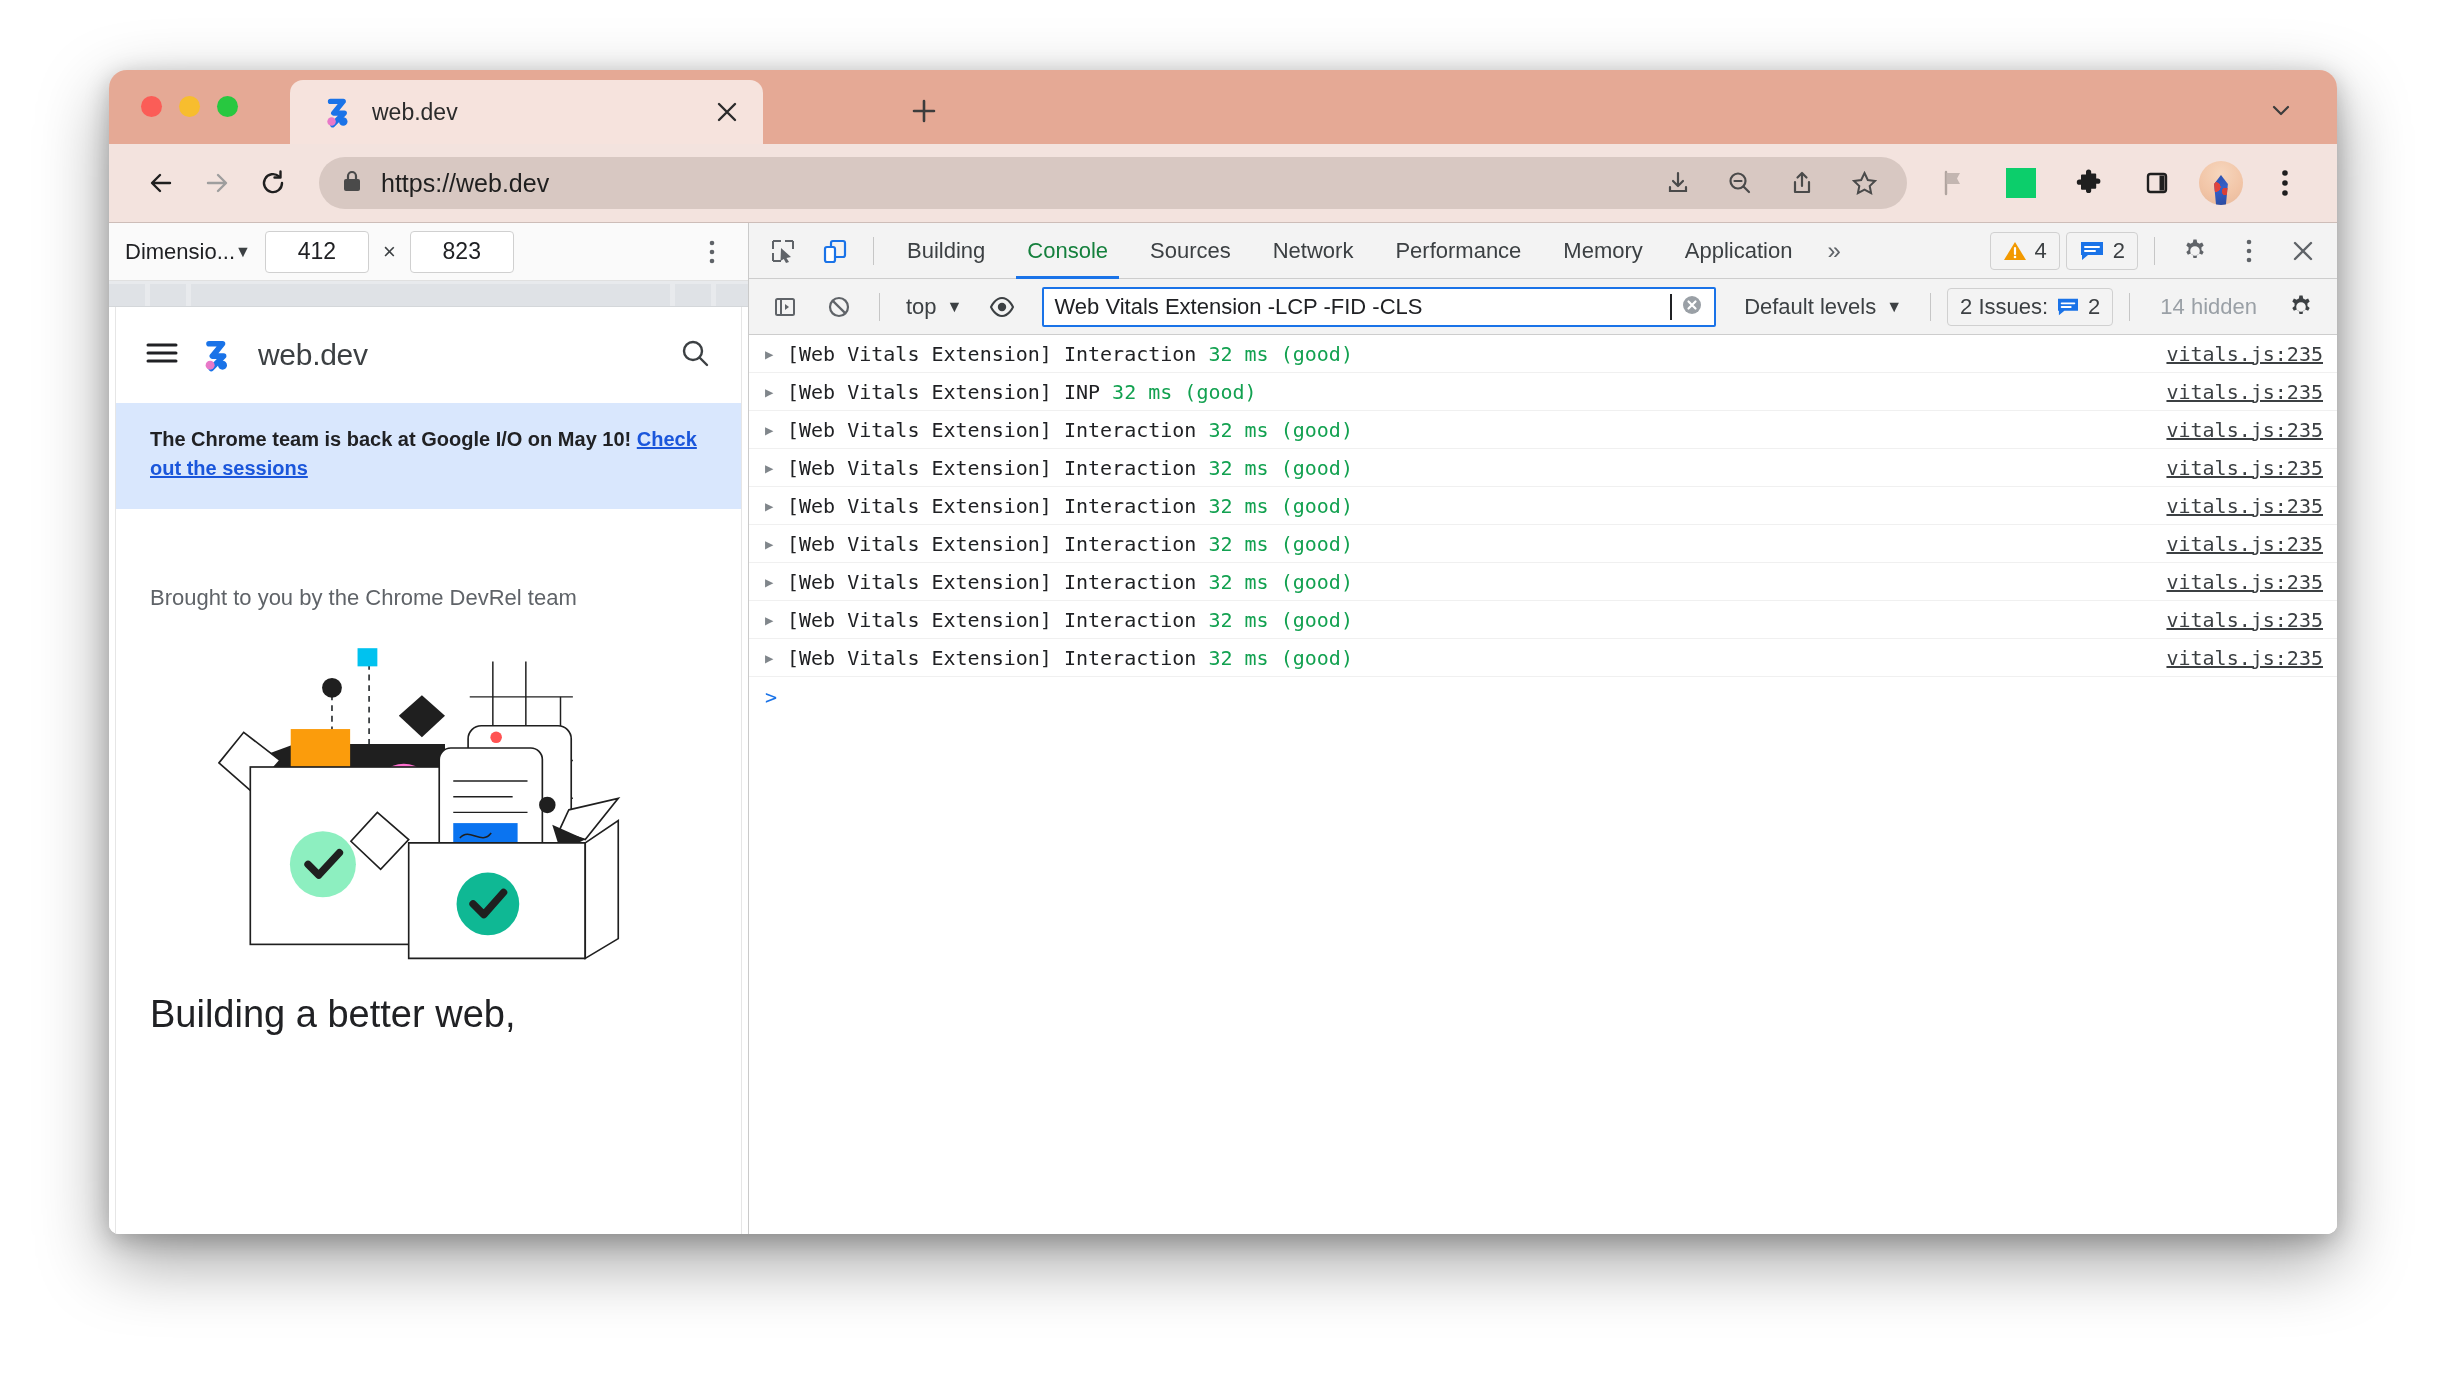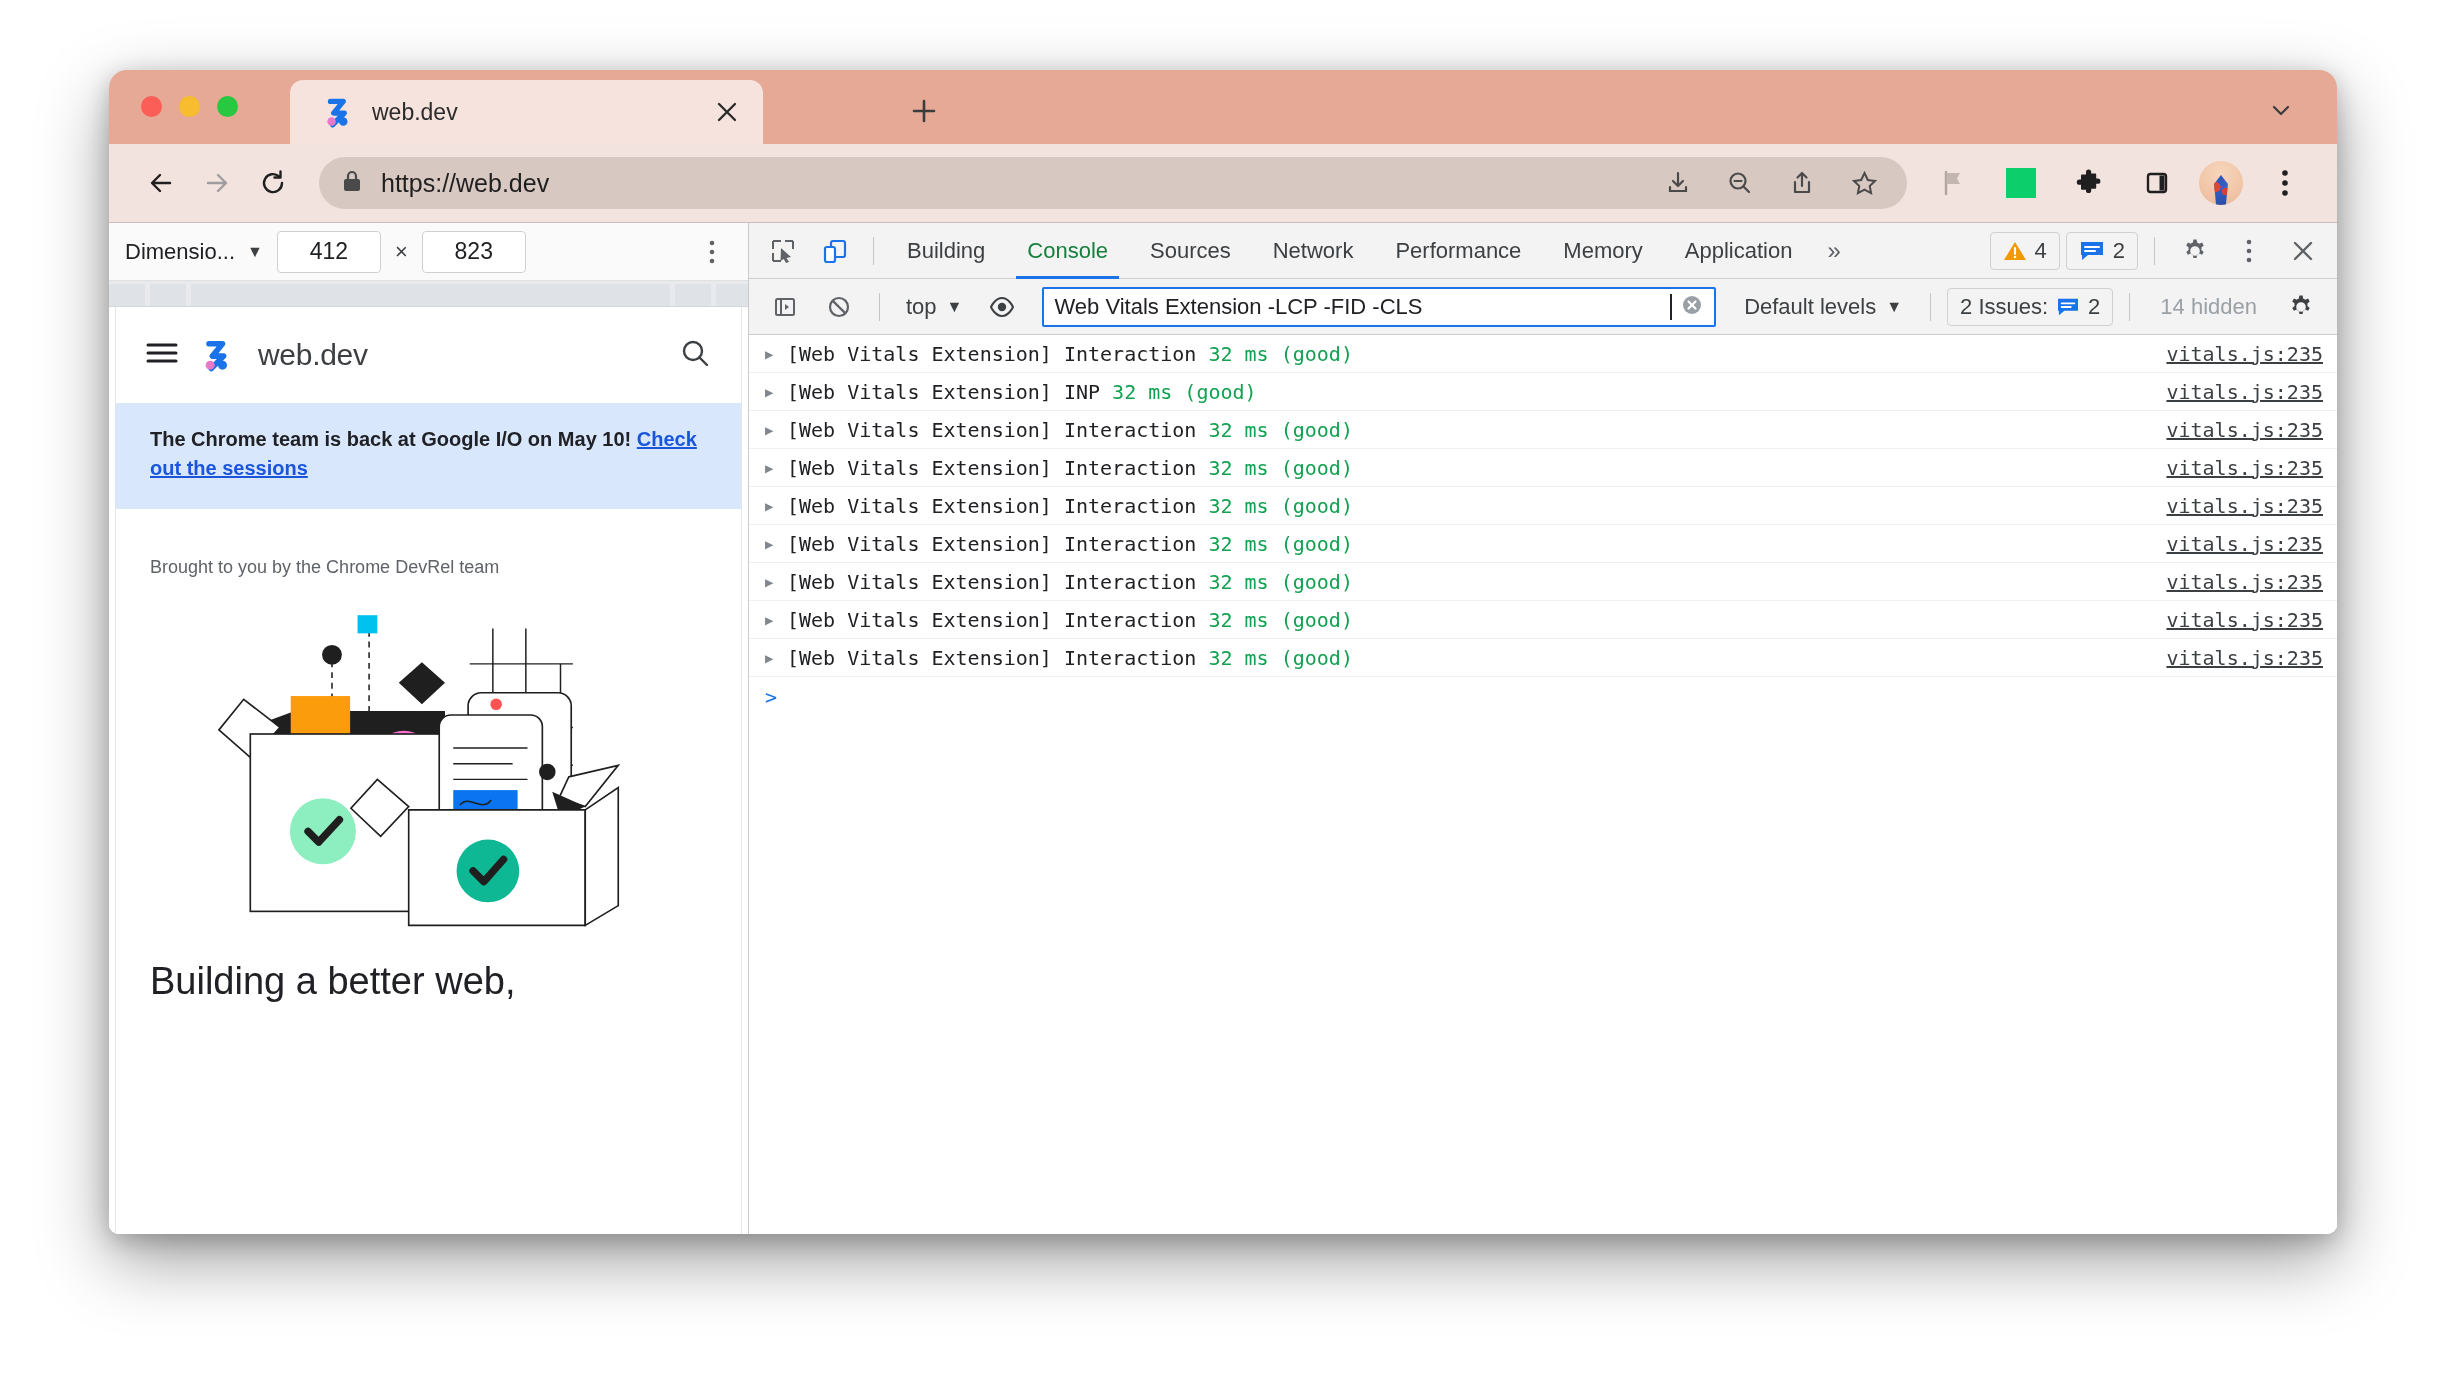--- a/index.html
+++ b/index.html
@@ -119,21 +119,21 @@
     width: 640px; flex: none; border-right: 1px solid #cacaca;
     display: flex; flex-direction: column; background: #f1f3f4;
     min-width: 0;
   }
   .device-toolbar {
     height: 58px; display: flex; align-items: center;
     padding: 0 16px; gap: 14px; background: #fafafa;
     border-bottom: 1px solid #e0e0e0; flex: none;
   }
   .dt-select {
-    display: flex; align-items: center; gap: 12px;
+    display: flex; align-items: center; 
     font-size: 22px; color: #202124; white-space: nowrap;
   }
   .dt-caret { font-size: 16px; color: #3c4043; }
   .dt-input {
     width: 104px; height: 42px; background: #ffffff;
     border: 1px solid #d0d0d0; border-radius: 4px;
     display: flex; align-items: center; justify-content: center;
     font-size: 23px; color: #202124;
   }
   .dt-x { font-size: 22px; color: #3c4043; }
@@ -163,21 +163,21 @@
   .wd-logo-text { font-size: 30px; color: #3c4043; letter-spacing: -0.3px; }
   .wd-search { margin-left: auto; }
   .wd-banner {
     background: #d9e7fd; padding: 22px 34px 26px 34px; font-weight: bold;
   }
   .wd-banner-text {
     font-size: 20px; line-height: 1.45; color: #202124;
   }
   .wd-banner-link { color: #1a56db; text-decoration: underline; }
   .wd-sub {
-    font-size: 18px; color: #5f6368; padding: 48px 34px 0 34px;
+    font-size: 22px; color: #5f6368; padding: 76px 34px 0 34px;
   }
   .wd-illu { padding: 24px 10px 0 10px; }
   .wd-title {
     font-size: 38px; line-height: 1.22; color: #202124;
     padding: 22px 34px 0 34px; font-weight: normal;
   }
 
   
   .console-pane {
     flex: 1; display: flex; flex-direction: column;

